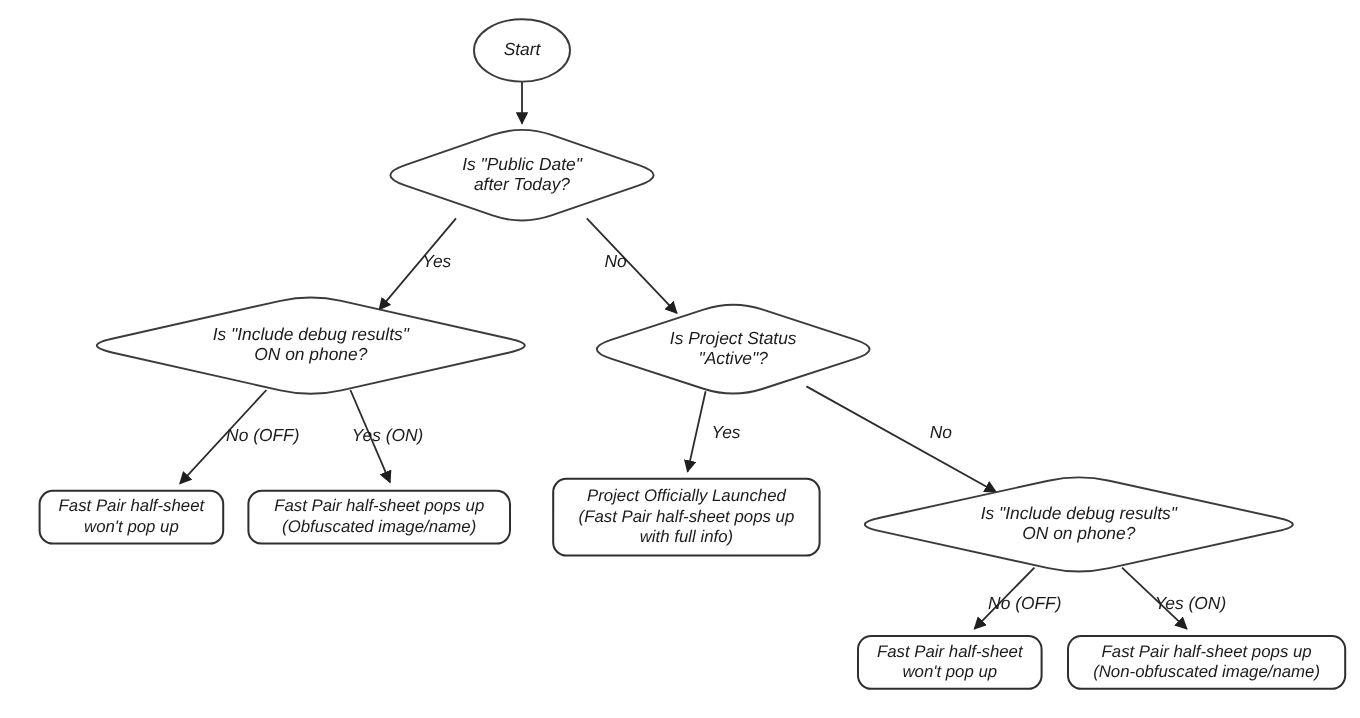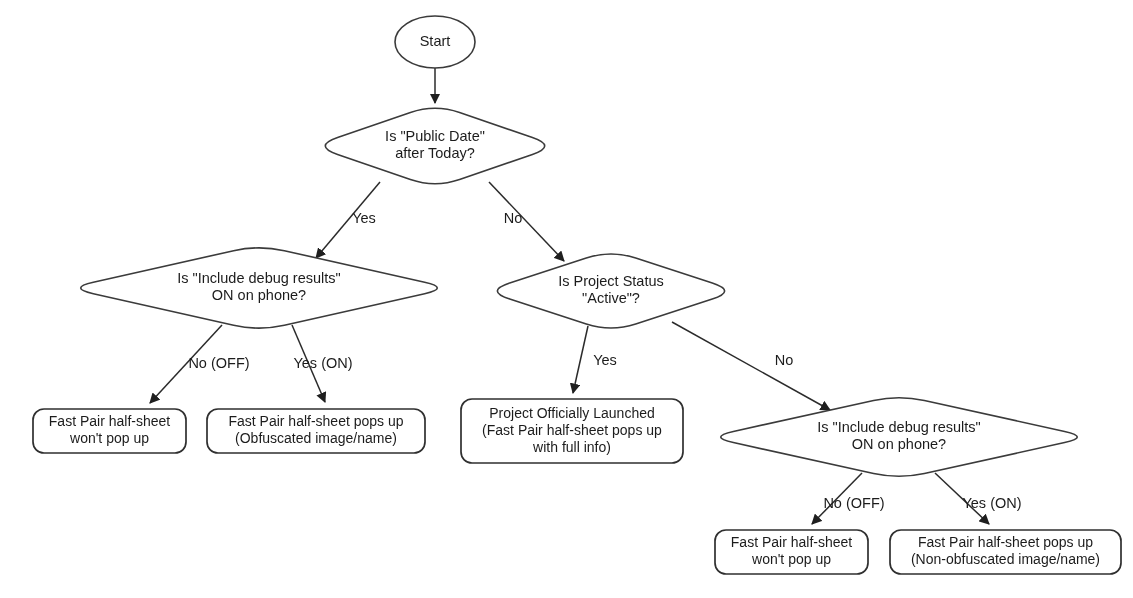--- a/index.html
+++ b/index.html
@@ -13,20 +13,21 @@
     font-family: "Liberation Sans", sans-serif;
     overflow: hidden;
     position: relative;
   }
   #flowchart-root {
     position: absolute;
     left: 0;
     top: 0;
     width: 1133px;
     height: 598px;
+    font-style: italic;
   }
   svg.chart-canvas {
     display: block;
     width: 1133px;
     height: 598px;
     background: #ffffff;
   }
   .node-shape {
     fill: #ffffff;
     stroke: #3b3b3b;

